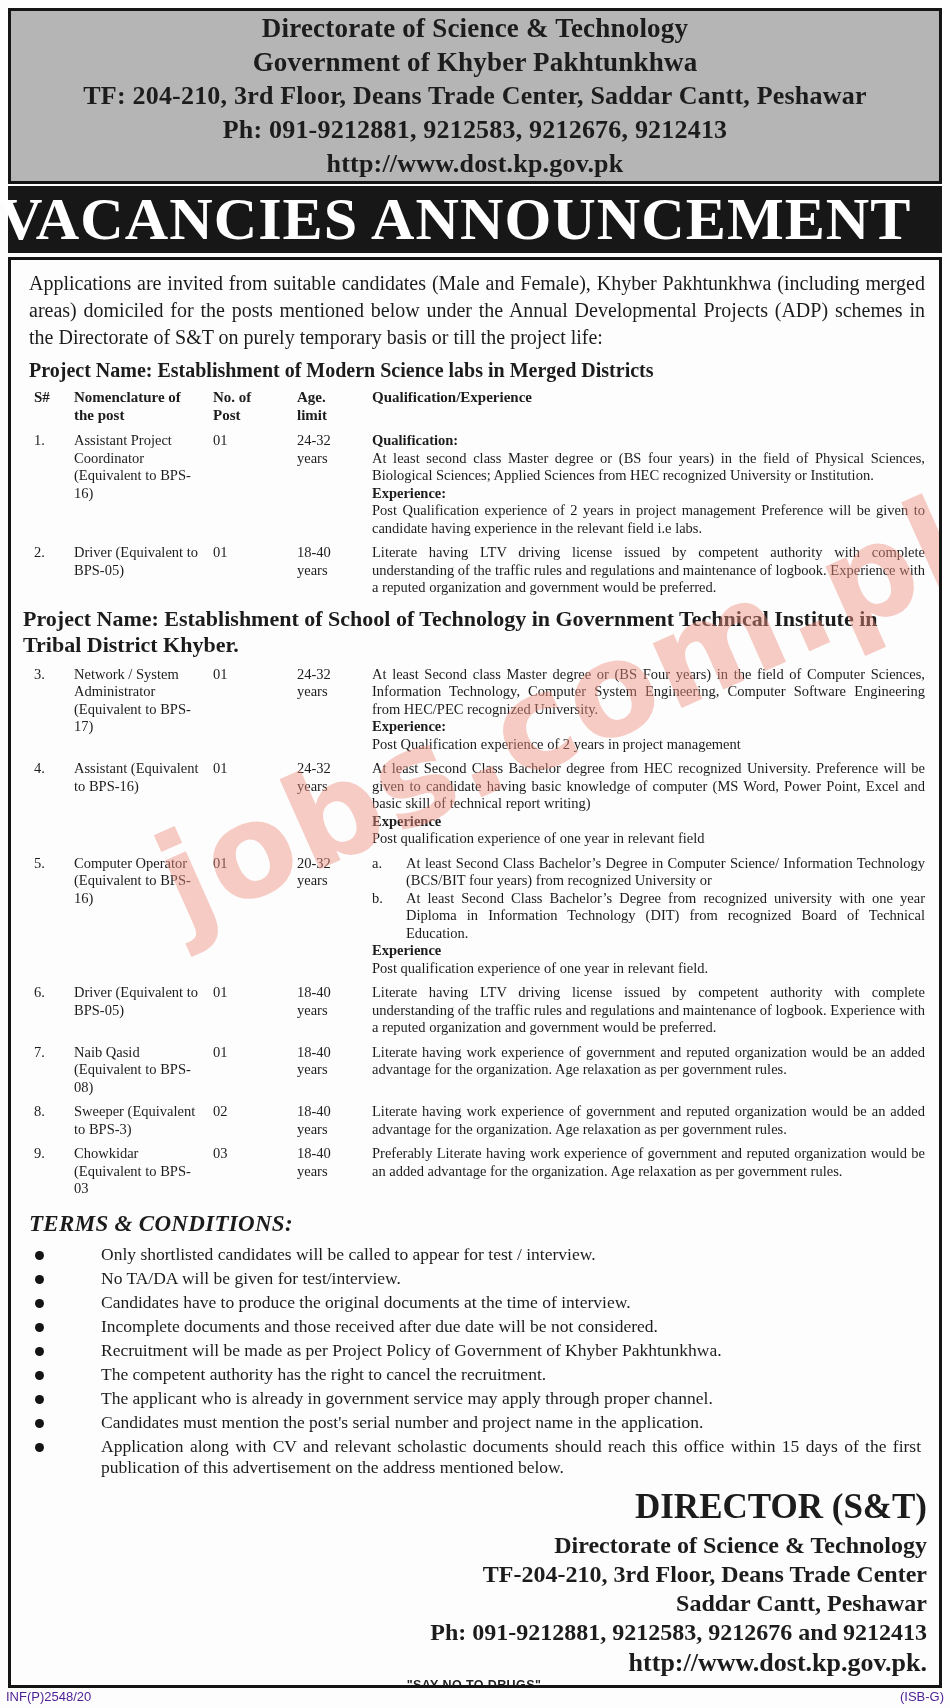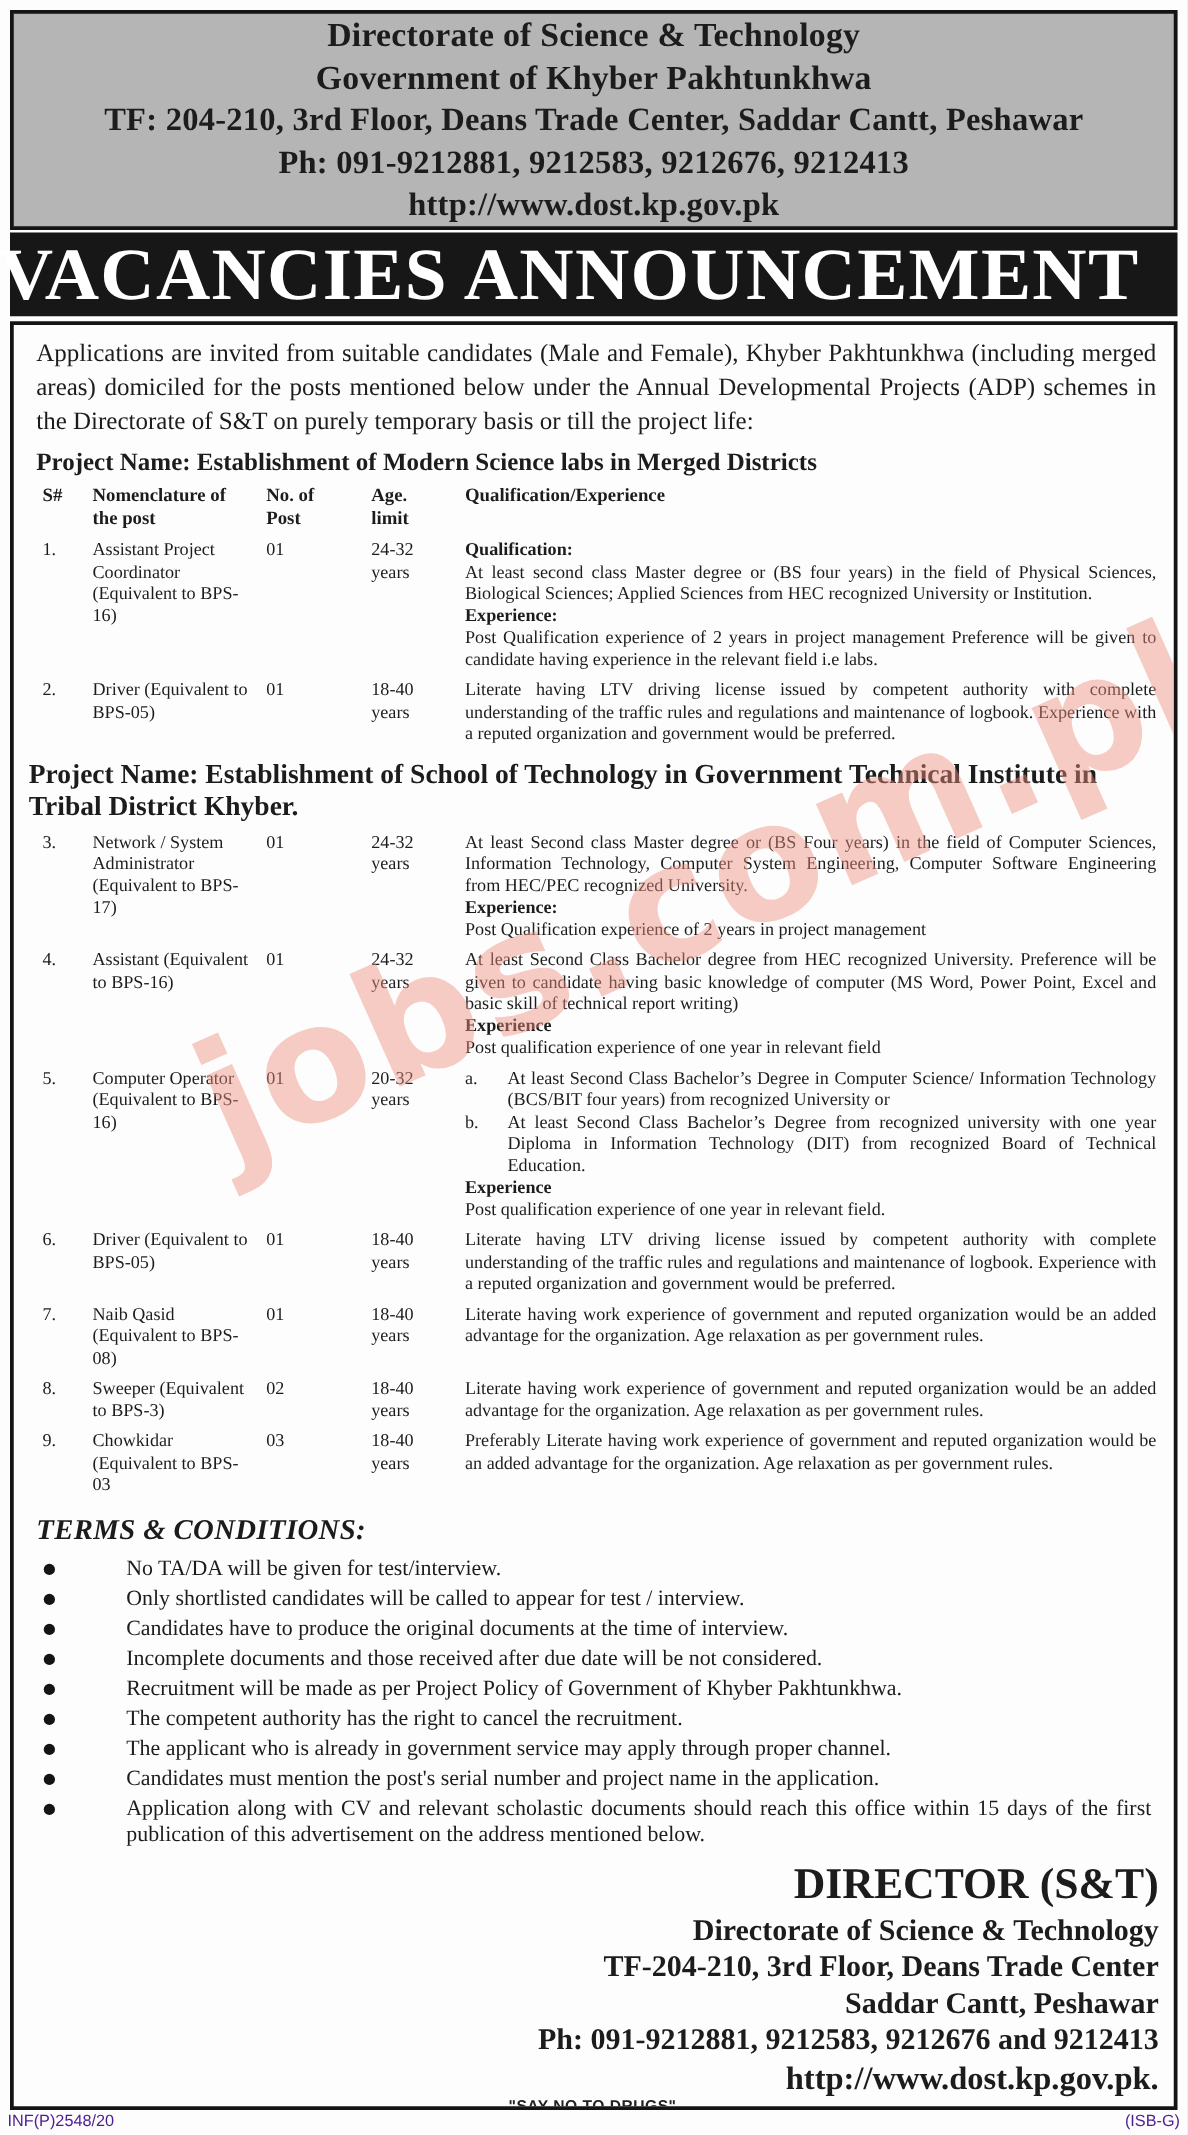--- a/index.html
+++ b/index.html
@@ -193,25 +193,25 @@
           <div class="col-qual">
             <div class="qtext">Preferably Literate having work experience of government and reputed organization would be an added advantage for the organization. Age relaxation as per government rules.</div>
           </div>
         </div>
       </div>
 
     <div class="terms-heading">TERMS &amp; CONDITIONS:</div>
     <div id="terms-list">
         <div class="term">
           <div class="dot"></div>
+          <div class="term-text">Only shortlisted candidates will be called to appear for test / interview.</div>
+        </div>
+        <div class="term">
+          <div class="dot"></div>
           <div class="term-text">No TA/DA will be given for test/interview.</div>
-        </div>
-        <div class="term">
-          <div class="dot"></div>
-          <div class="term-text">Only shortlisted candidates will be called to appear for test / interview.</div>
         </div>
         <div class="term">
           <div class="dot"></div>
           <div class="term-text">Candidates have to produce the original documents at the time of interview.</div>
         </div>
         <div class="term">
           <div class="dot"></div>
           <div class="term-text">Incomplete documents and those received after due date will be not considered.</div>
         </div>
         <div class="term">

